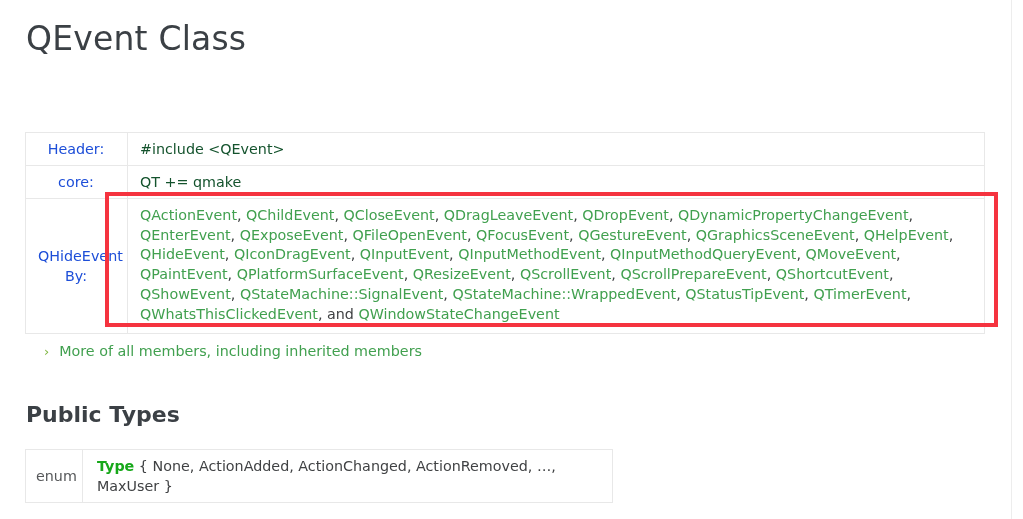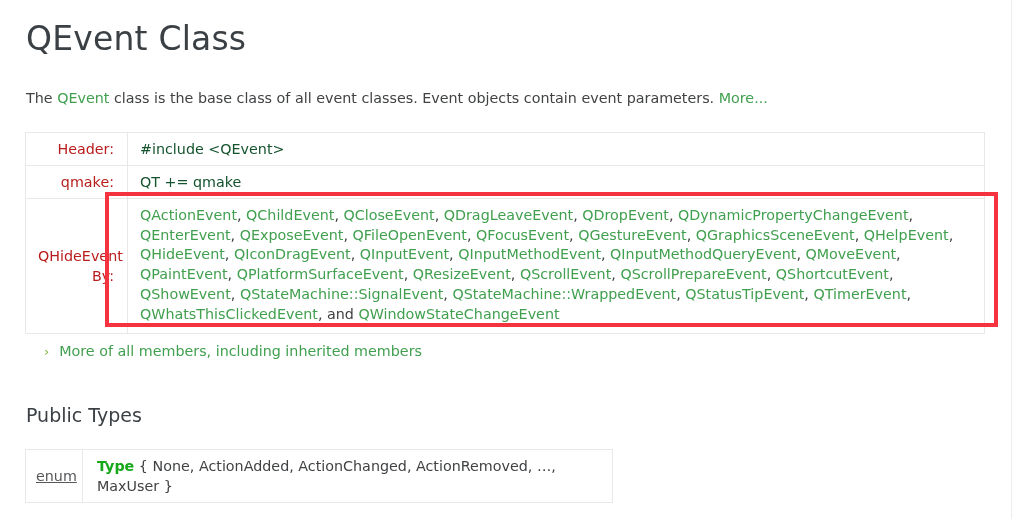--- a/index.html
+++ b/index.html
@@ -40,22 +40,22 @@
     font-size: 33px;
     font-weight: 400;
     color: #3b4045;
     margin: 0;
     padding-top: 17px;
     line-height: 44px;
     letter-spacing: 0.2px;
   }
 
   h2.section-title {
-    font-size: 19px;
-    font-weight: 400;
+    font-size: 22px;
+    font-weight: 700;
     color: #3b4045;
     margin: 0;
     line-height: 34px;
     position: absolute;
     left: 26px;
     top: 398px;
   }
 
   p.brief {
     position: absolute;
@@ -83,22 +83,22 @@
   }
   table.info-table td {
     border: 1px solid #e8e8e8;
     font-size: 14.3px;
     line-height: 20px;
     vertical-align: middle;
     padding: 6px 12px;
   }
   table.info-table td.label {
     width: 76px;
-    text-align: right;
-    color: #b91c1c;
+    text-align: center;
+    color: #1d4ed8;
     padding-right: 13px;
     vertical-align: middle;
   }
   table.info-table tr.r-header td,
   table.info-table tr.r-qmake td {
     height: 20px;
   }
   table.info-table td.value {
     color: #14532d;
   }
@@ -158,53 +158,49 @@
     font-size: 14.3px;
     line-height: 20px;
     padding: 6px 12px;
     color: #404244;
   }
   table.types-table td.kind {
     width: 36px;
     text-align: center;
     padding: 6px 10px;
     color: #56585a;
-    text-decoration: underline;
   }
   table.types-table td.decl {
     padding-left: 14px;
   }
   .type-name {
     color: #17a81a;
     font-weight: bold;
     text-decoration: none;
     margin-top: 48px;
   }
 </style>
 </head>
 <body>
 
 <div class="page-gutter-rule"></div>
 
 <div class="content">
 
   <h1 class="page-title">QEvent Class</h1>
 
-  <p class="brief">
-    <span>The </span><a class="link" href="#">QEvent</a><span> class is the base class of all event classes. Event objects contain event parameters. </span><a class="link" href="#">More...</a>
-  </p>
 
   <table class="info-table">
     <tbody>
       <tr class="r-header">
         <td class="label">Header:</td>
         <td class="value">#include &lt;QEvent&gt;</td>
       </tr>
       <tr class="r-qmake">
-        <td class="label">qmake:</td>
+        <td class="label">core:</td>
         <td class="value">QT += qmake</td>
       </tr>
       <tr class="r-inherited">
         <td class="label">
           <span>QHideEvent</span><br>
           <span>By:</span>
         </td>
         <td class="inherit-cell">
           <span class="inherit-list" id="inherit-list"><a class="link" href="#">QActionEvent</a><span>, </span><a class="link" href="#">QChildEvent</a><span>, </span><a class="link" href="#">QCloseEvent</a><span>, </span><a class="link" href="#">QDragLeaveEvent</a><span>, </span><a class="link" href="#">QDropEvent</a><span>, </span><a class="link" href="#">QDynamicPropertyChangeEvent</a><span>, </span><a class="link" href="#">QEnterEvent</a><span>, </span><a class="link" href="#">QExposeEvent</a><span>, </span><a class="link" href="#">QFileOpenEvent</a><span>, </span><a class="link" href="#">QFocusEvent</a><span>, </span><a class="link" href="#">QGestureEvent</a><span>, </span><a class="link" href="#">QGraphicsSceneEvent</a><span>, </span><a class="link" href="#">QHelpEvent</a><span>, </span><a class="link" href="#">QHideEvent</a><span>, </span><a class="link" href="#">QIconDragEvent</a><span>, </span><a class="link" href="#">QInputEvent</a><span>, </span><a class="link" href="#">QInputMethodEvent</a><span>, </span><a class="link" href="#">QInputMethodQueryEvent</a><span>, </span><a class="link" href="#">QMoveEvent</a><span>, </span><a class="link" href="#">QPaintEvent</a><span>, </span><a class="link" href="#">QPlatformSurfaceEvent</a><span>, </span><a class="link" href="#">QResizeEvent</a><span>, </span><a class="link" href="#">QScrollEvent</a><span>, </span><a class="link" href="#">QScrollPrepareEvent</a><span>, </span><a class="link" href="#">QShortcutEvent</a><span>, </span><a class="link" href="#">QShowEvent</a><span>, </span><a class="link" href="#">QStateMachine::SignalEvent</a><span>, </span><a class="link" href="#">QStateMachine::WrappedEvent</a><span>, </span><a class="link" href="#">QStatusTipEvent</a><span>, </span><a class="link" href="#">QTimerEvent</a><span>, </span><a class="link" href="#">QWhatsThisClickedEvent</a><span>, and </span><a class="link" href="#">QWindowStateChangeEvent</a></span>
         </td>

